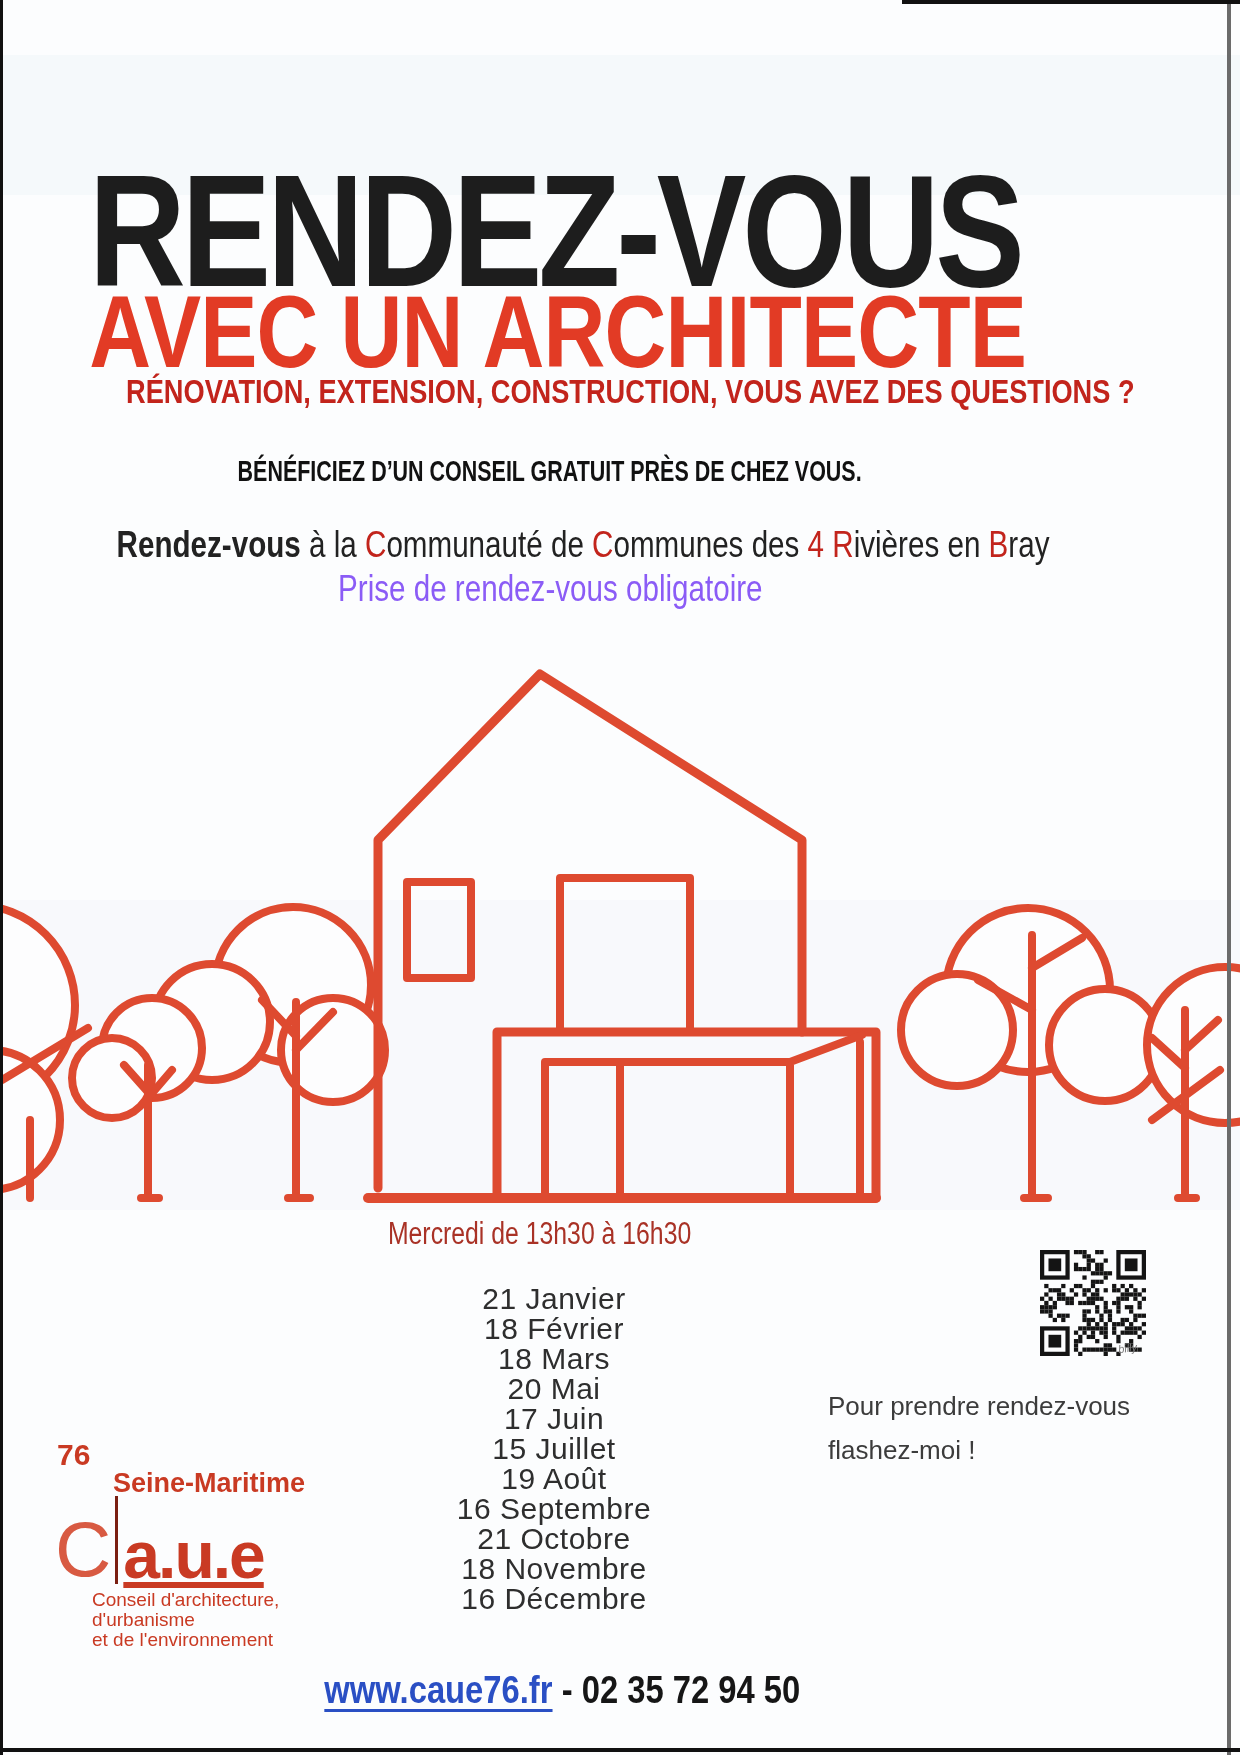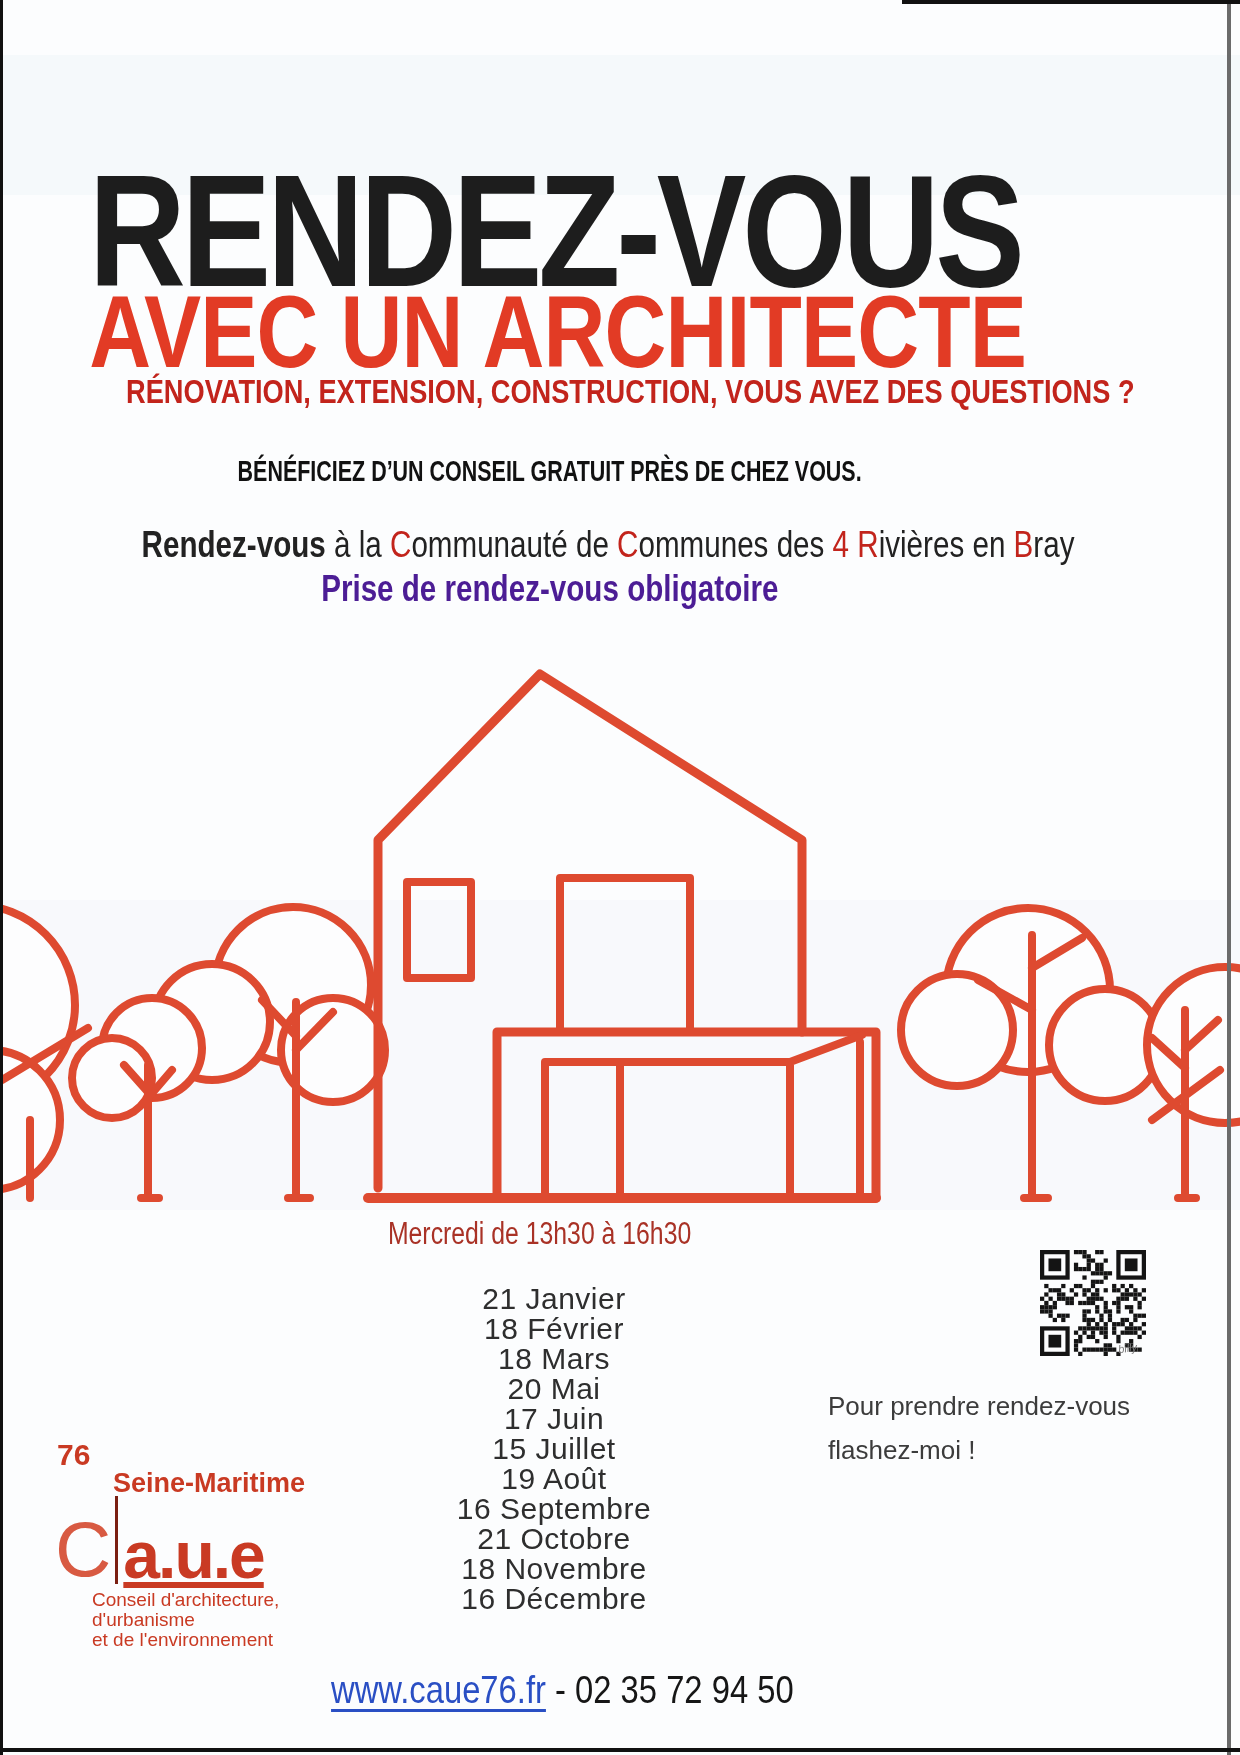--- a/index.html
+++ b/index.html
@@ -14,45 +14,45 @@
   .narrow{display:inline-block;transform:scaleX(0.84);transform-origin:50% 50%;}
   .narrow2{display:inline-block;transform:scaleX(0.74);transform-origin:50% 50%;}
   .narrow3{display:inline-block;transform:scaleX(0.80);transform-origin:50% 50%;}
 
   .tint{position:absolute;left:0;width:1240px;background:#eef3f8;opacity:.45;z-index:0;}
 
   .title{top:44px;font-size:160px;font-weight:700;letter-spacing:-5px;line-height:1;color:var(--ink);}
   .subtitle{top:196px;font-size:102px;font-weight:700;letter-spacing:-1px;line-height:1;color:var(--accent-red);}
   .question{top:372px;font-size:34px;font-weight:700;color:var(--crimson);}
   .benefit{top:455px;font-size:29px;font-weight:700;color:#111;}
-  .location{top:524px;font-size:37px;color:#222;padding-left:25px;}
+  .location{top:524px;font-size:37px;color:#222;}
   .location .seg-bold{font-weight:700;}
   .location .seg-red{color:var(--crimson);}
-  .prise{top:568px;font-size:37px;font-weight:700;color:#4c1d95;}
+  .prise{top:568px;font-size:37px;font-weight:400;color:#8b5cf6;}
 
   .illustration{top:650px;left:0;z-index:1;}
 
   .schedule{top:1216px;font-size:31px;color:var(--brick);}
   .dates{top:1284px;font-size:30px;line-height:30px;color:var(--text-dark);letter-spacing:.5px;}
   .dates div{height:30px;}
 
   .qr-wrap{left:1040px;top:1250px;width:106px;height:106px;}
   .qr-sign{left:1118px;top:1342px;font-size:11px;font-style:italic;color:#777;transform:rotate(-8deg);}
   .qr-caption{left:828px;top:1384px;width:364px;text-align:left;font-size:26px;line-height:44px;color:var(--caption-gray);}
 
   .logo{left:55px;top:1438px;width:320px;}
   .logo-dept{position:absolute;left:2px;top:0;font-size:30px;font-weight:700;color:var(--caue-red);}
   .logo-region{position:absolute;left:58px;top:30px;font-size:27px;font-weight:700;color:var(--caue-red);}
   .logo-mark{position:absolute;left:0;top:52px;display:flex;align-items:flex-end;height:96px;}
   .logo-c{font-size:78px;line-height:.92;font-weight:400;color:var(--caue-light-red);}
   .logo-bar{width:3px;height:88px;background:#7a1f12;margin:0 5px 2px 4px;}
   .logo-aue{font-size:66px;line-height:.92;font-weight:700;letter-spacing:-2px;color:var(--caue-red);text-decoration:underline;}
   .logo-desc{position:absolute;left:37px;top:152px;font-size:19px;line-height:20px;color:var(--caue-red);}
 
-  .footer{top:1668px;left:0;width:1124px;text-align:center;font-size:39px;font-weight:400;white-space:nowrap;color:#161616;}
+  .footer{top:1668px;left:0;width:1124px;text-align:center;font-size:39px;font-weight:700;white-space:nowrap;color:#161616;}
   .footer a{color:var(--link-blue);text-decoration:underline;text-decoration-thickness:3px;text-underline-offset:6px;}
 
   .edge{position:absolute;background:#111;z-index:5;}
   .edge-left{left:0;top:0;width:3px;height:1755px;}
   .edge-right{left:1227px;top:0;width:4px;height:1755px;background:#6b6b6b;}
   .edge-top{left:902px;top:0;width:338px;height:4px;}
   .edge-bottom{left:0;top:1748px;width:1240px;height:4px;}
 
   svg .stroke{fill:none;stroke:var(--drawing-red);stroke-width:8;stroke-linecap:round;stroke-linejoin:round;}
   svg .fillwhite{fill:#fdfdfe;stroke:var(--drawing-red);stroke-width:8;}

